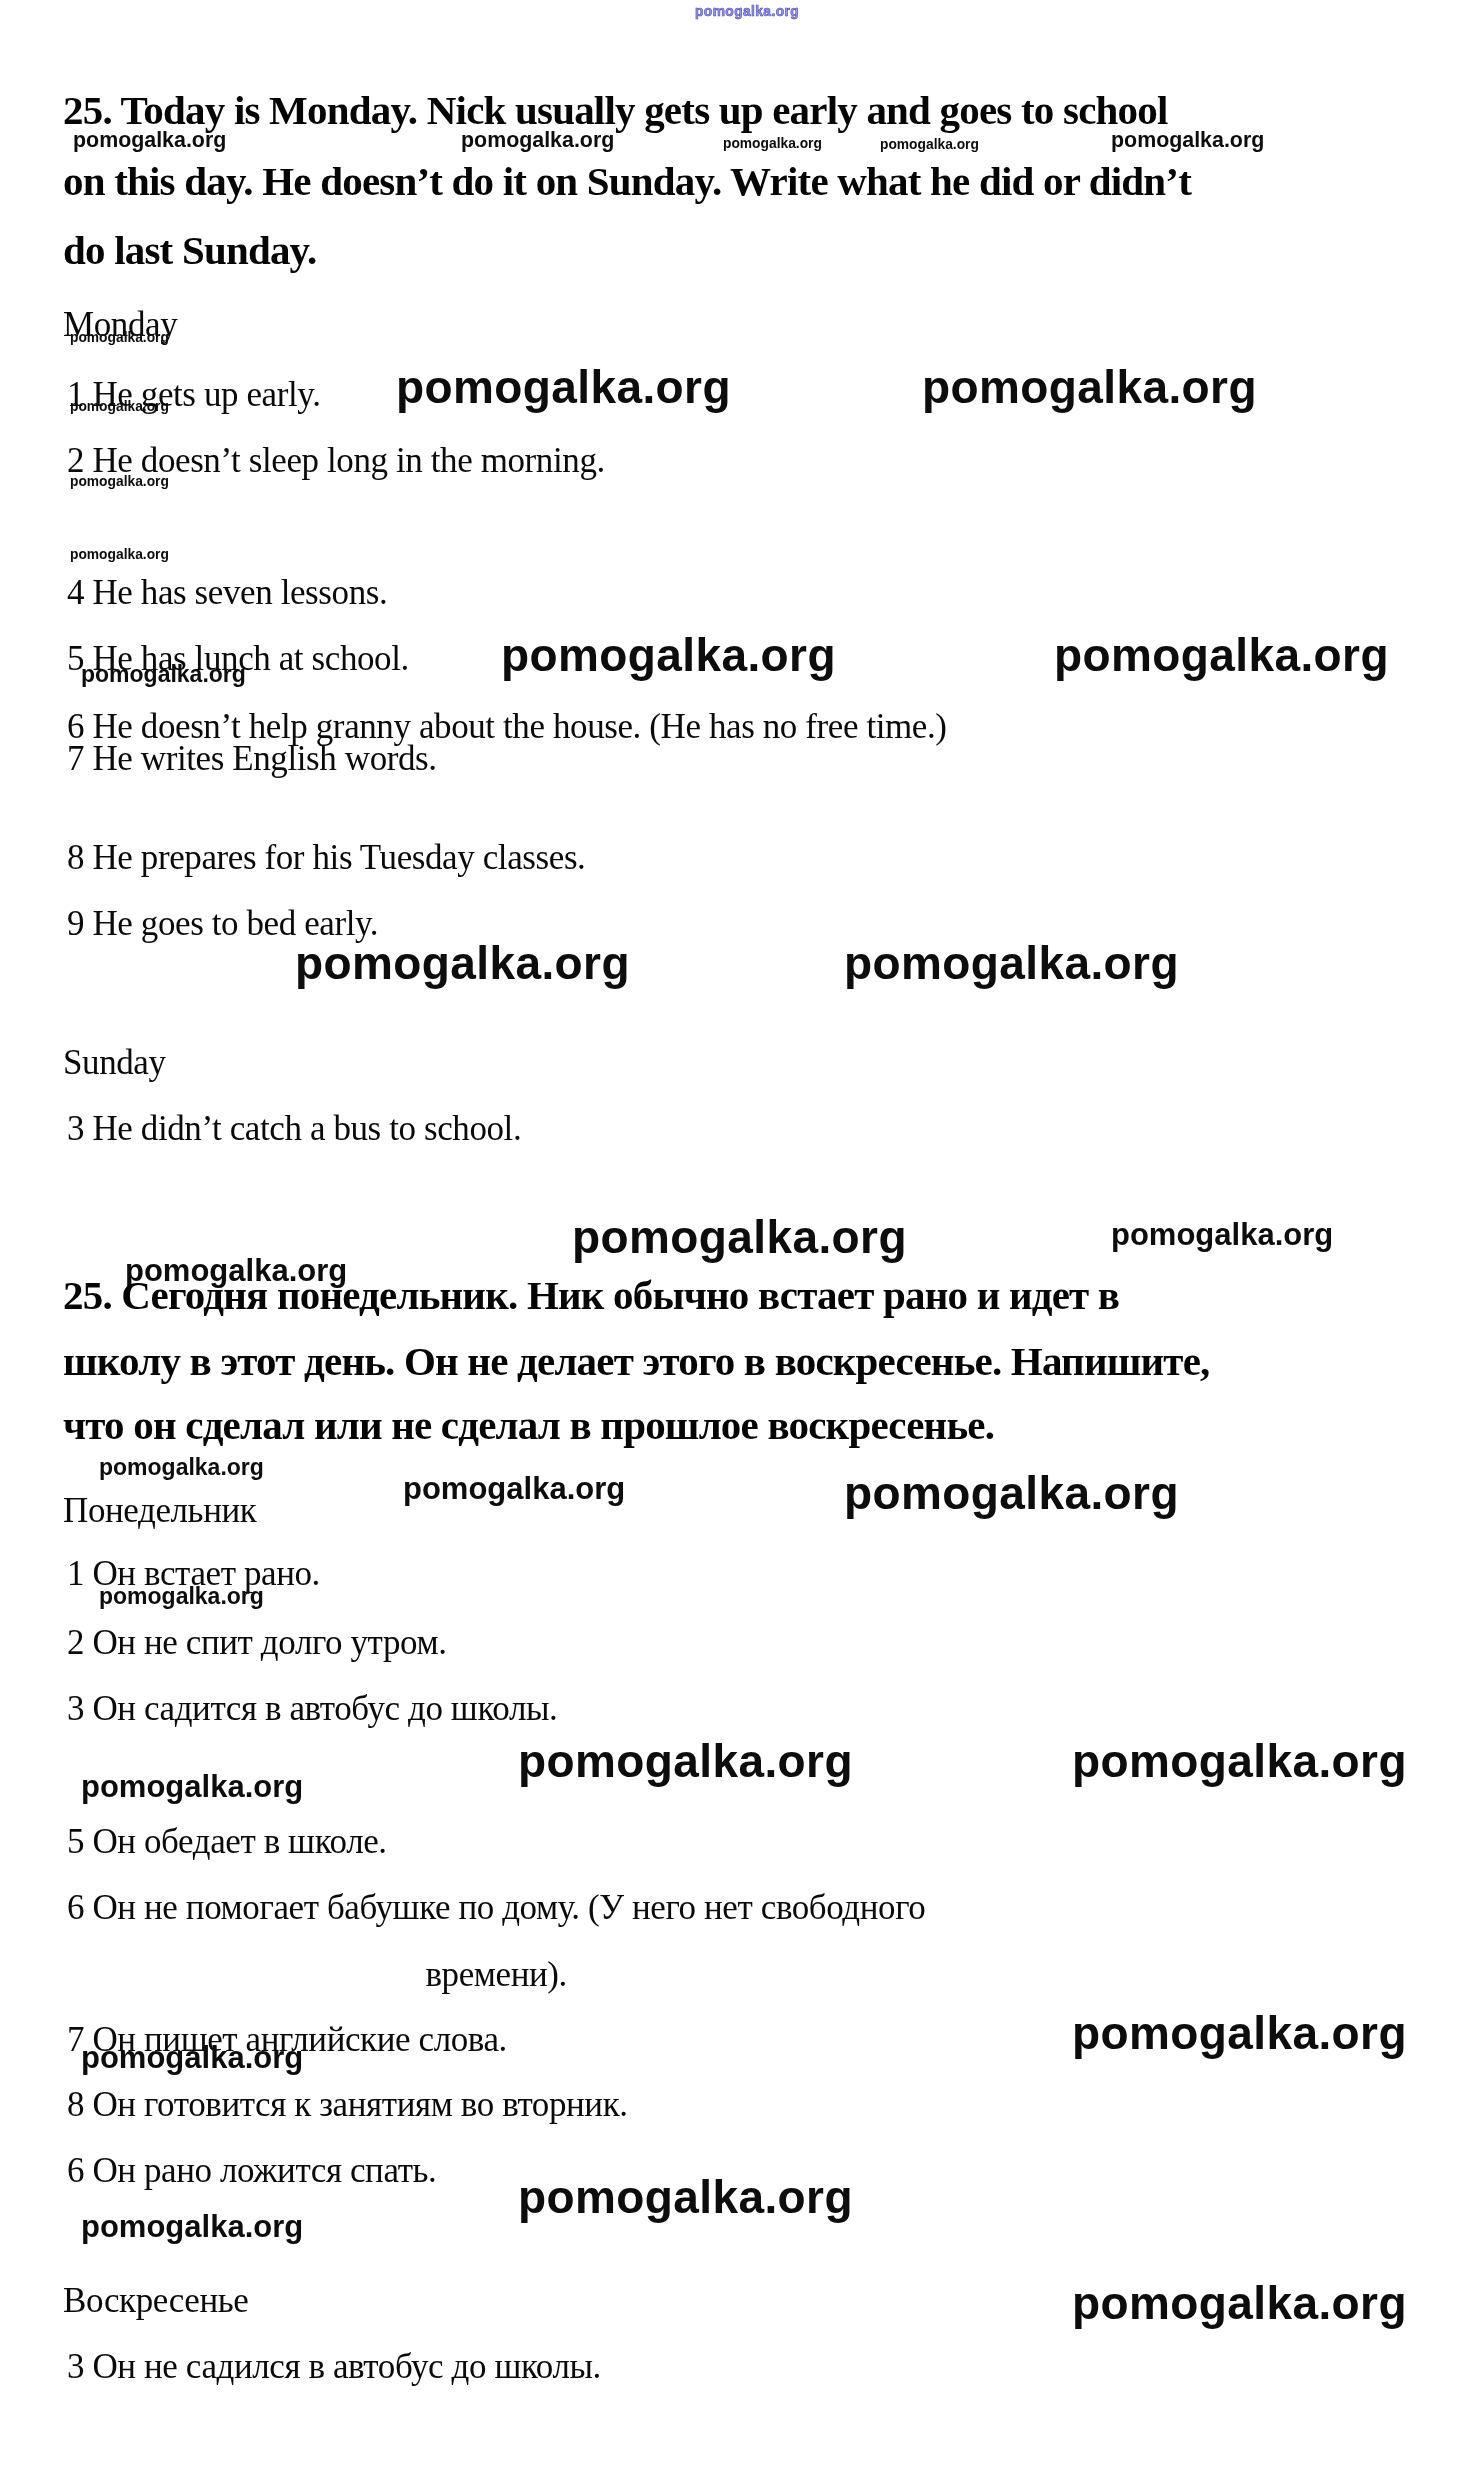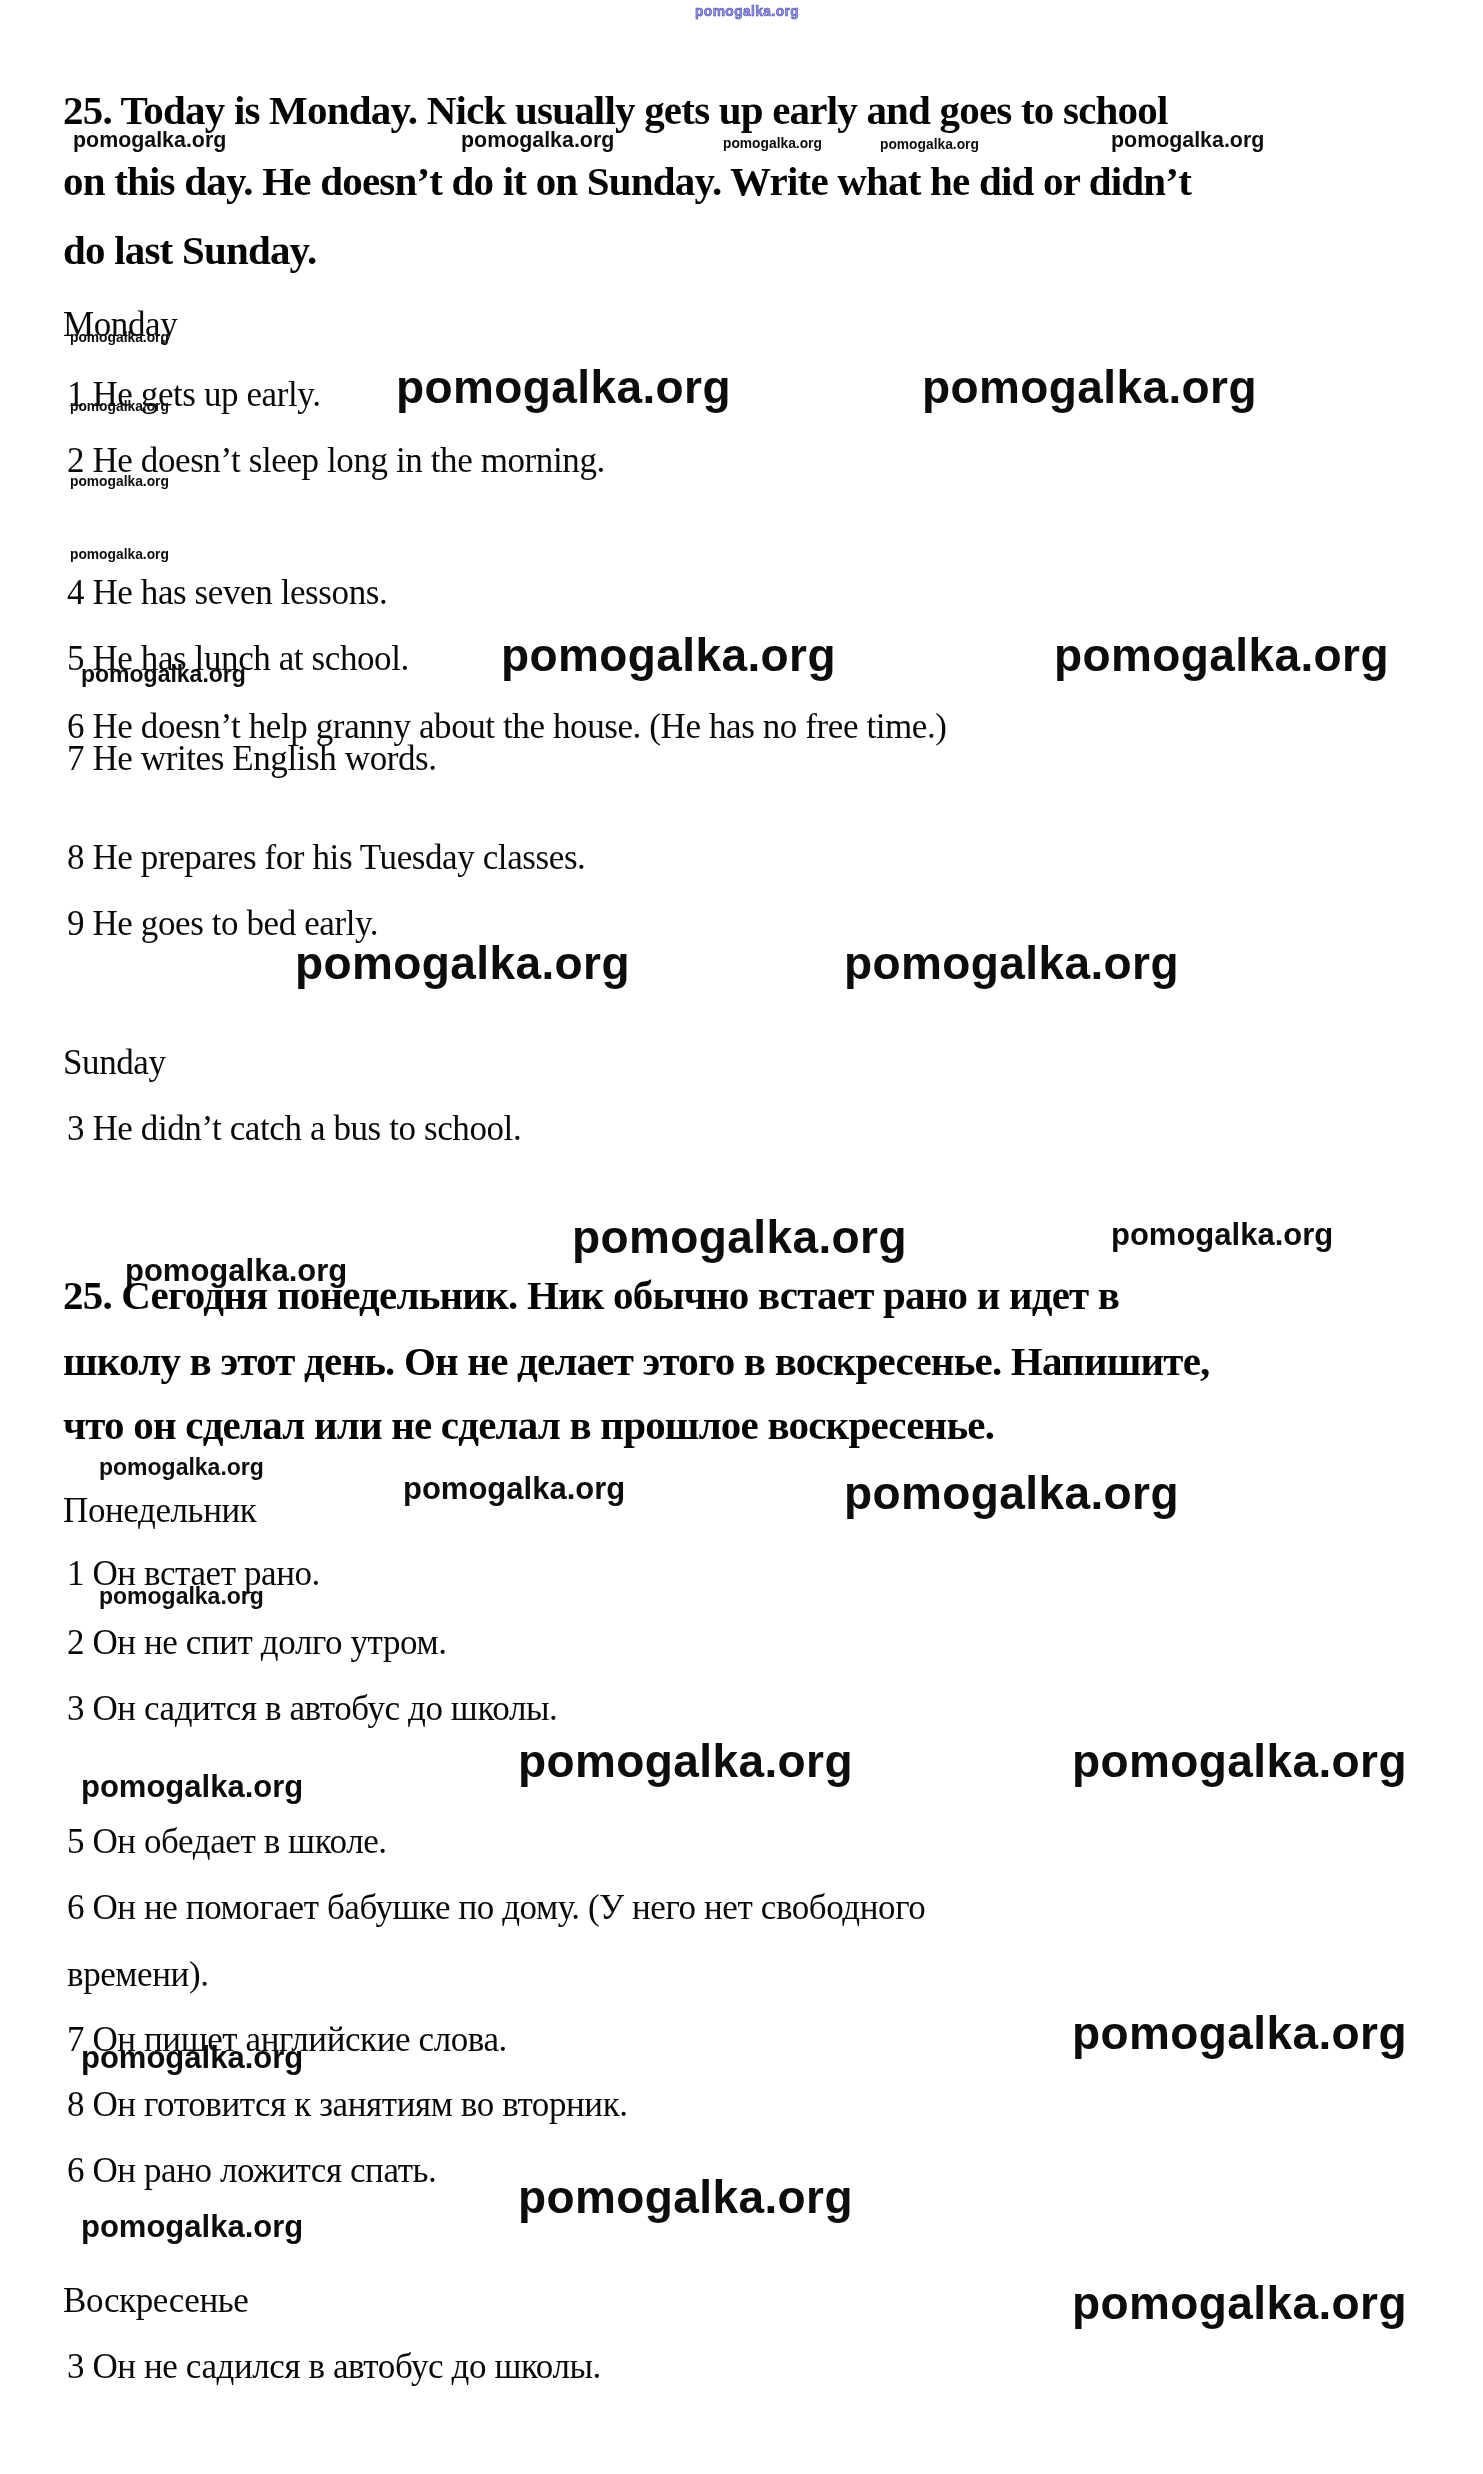--- a/index.html
+++ b/index.html
@@ -3,20 +3,21 @@
 <meta charset="utf-8">
 <style>
   html, body { margin: 0; padding: 0; background: #ffffff; }
   .page {
     position: relative;
     width: 1483px;
     height: 2419px;
     background: #ffffff;
     overflow: hidden;
     font-family: "Liberation Serif", serif;
+    text-align: center;
   }
   
   .t {
     position: absolute;
     left: 63px;
     font-family: "Liberation Serif", serif;
     font-weight: bold;
     font-size: 41px;
     line-height: 1;
     letter-spacing: -0.8px;

